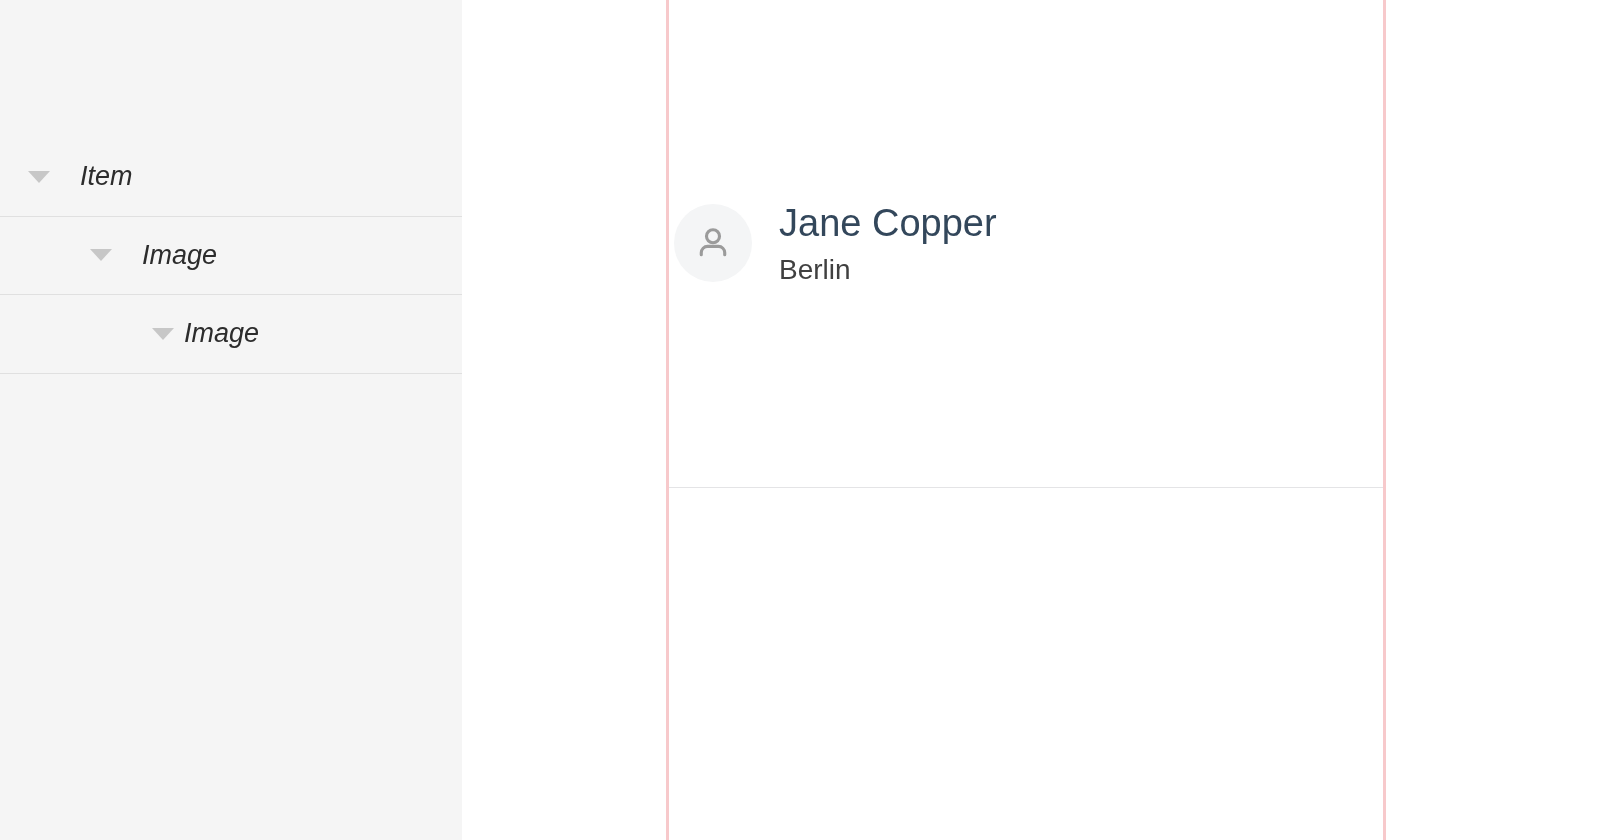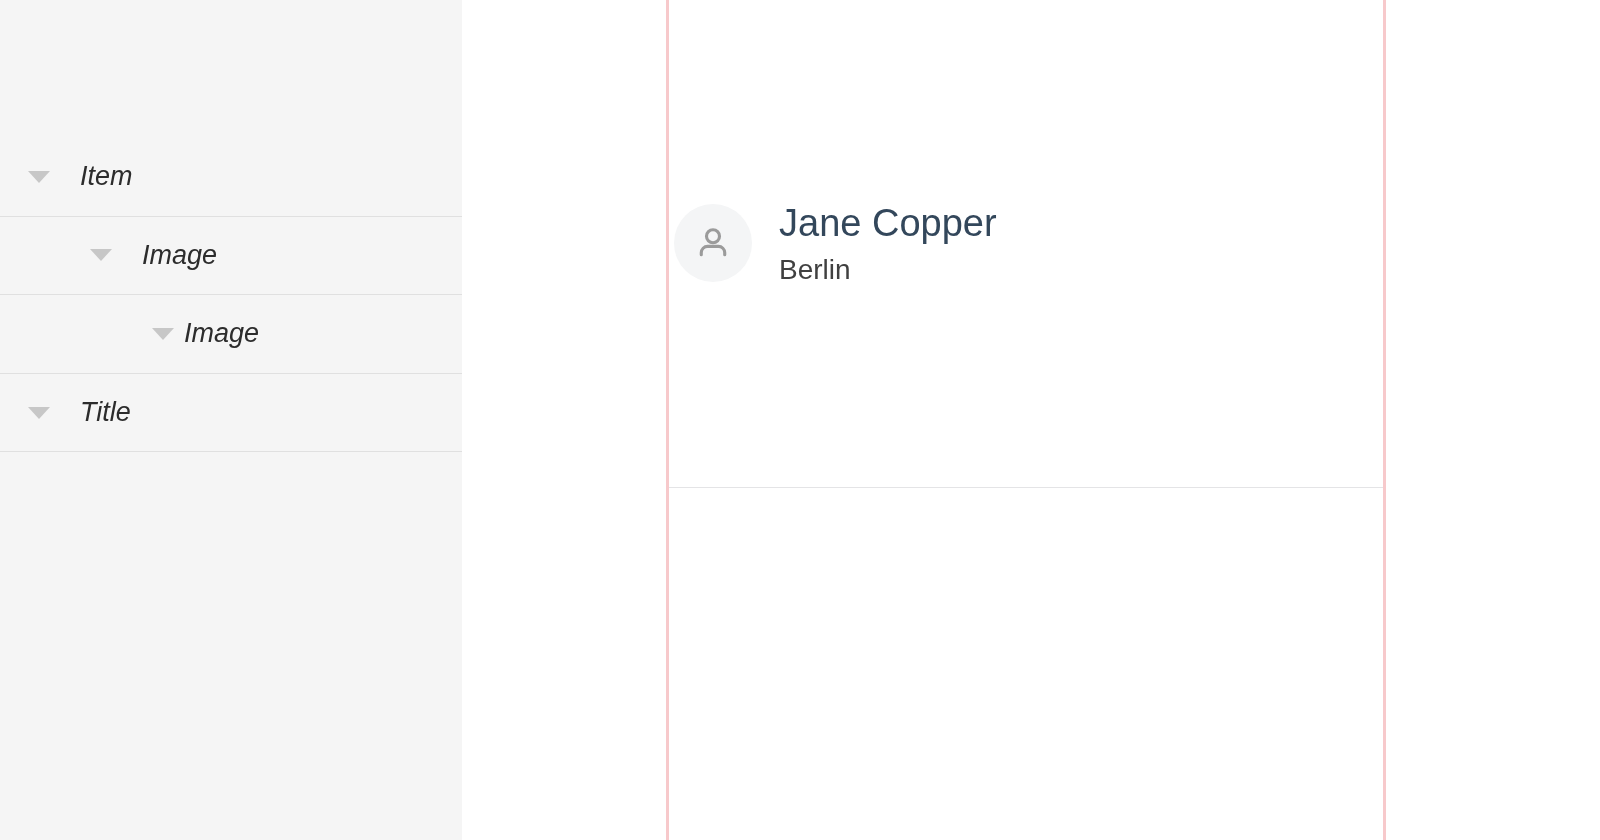--- a/index.html
+++ b/index.html
@@ -165,24 +165,20 @@
       <span class="twisty"></span>
       <span class="row-label">Image</span>
     </div>
 
     <div class="tree-row lvl-2">
       <span class="twisty"></span>
       <span class="row-label">Image</span>
     </div>
 
 
-    <div class="tree-row lvl-0">
-      <span class="twisty"></span>
-      <span class="row-label">Title</span>
-    </div>
 
 
   </div>
 
   <div class="canvas">
 
     <div class="guide guide-left"></div>
     <div class="guide guide-right"></div>
 
     <div class="card">

